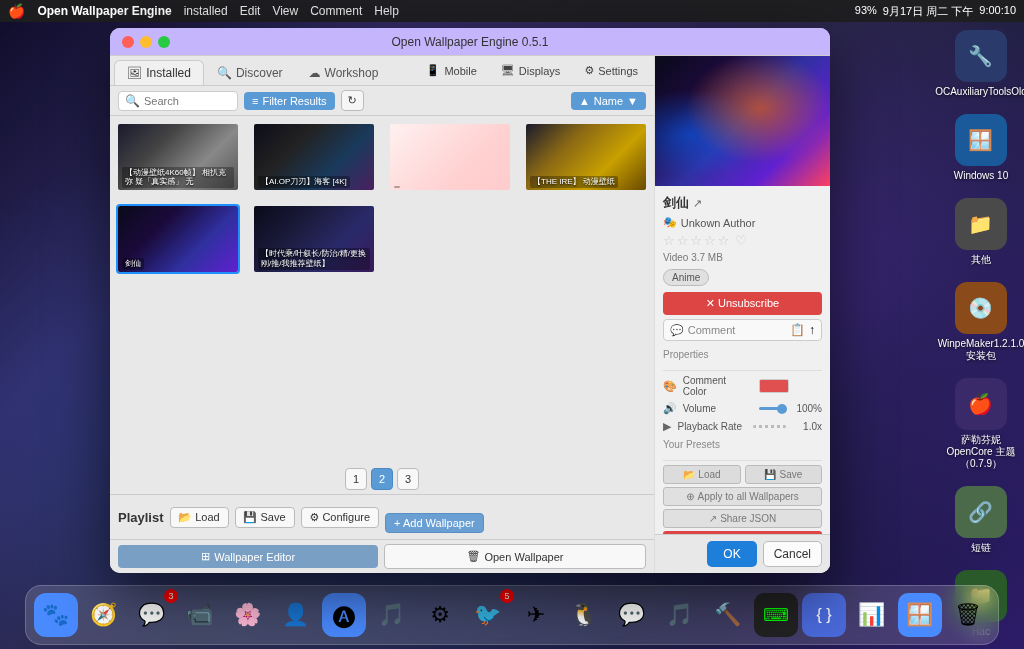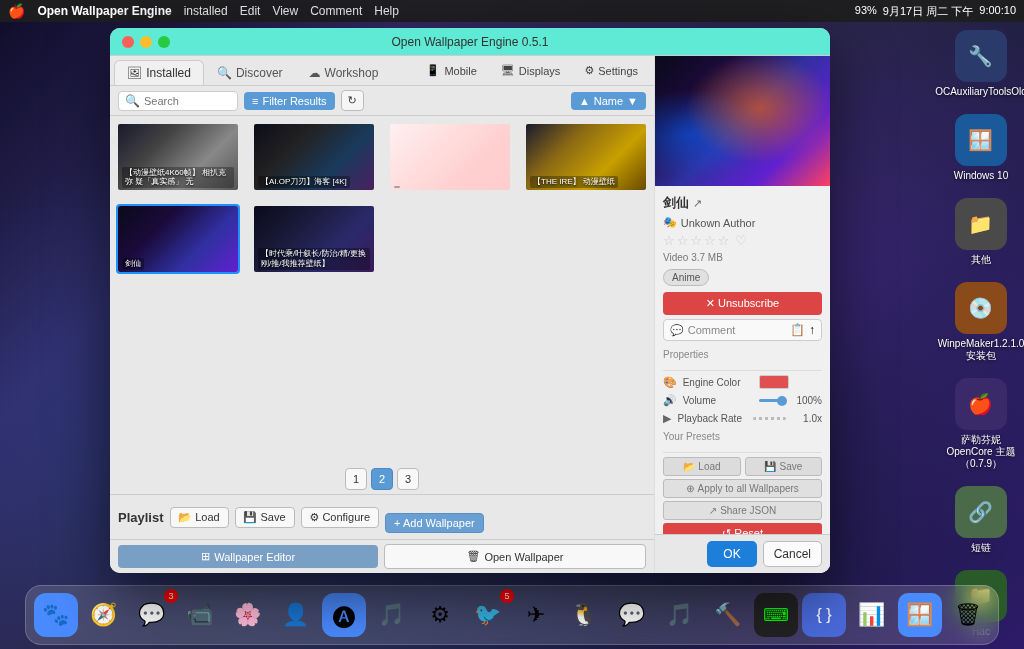--- a/index.html
+++ b/index.html
@@ -123,21 +123,21 @@
       box-shadow: 0 20px 60px rgba(0,0,0,0.6);
       overflow: hidden;
       z-index: 200;
       display: flex;
       flex-direction: column;
     }
 
     
     .window-titlebar {
       height: 28px;
-      background: #5eead4;
+      background: #c4b5fd;
       display: flex;
       align-items: center;
       padding: 0 12px;
       border-bottom: 1px solid #ccc;
       position: relative;
       flex-shrink: 0;
     }
     .window-controls {
       display: flex;
       gap: 6px;
@@ -926,21 +926,21 @@
           <span class="comment-text">Comment</span>
           <span>📋</span>
           <span>↑</span>
         </div>
 
         
         <div class="section-title">Properties</div>
 
         <div class="prop-row">
           <span class="prop-icon">🎨</span>
-          <span class="prop-label">Engine Color</span>
+          <span class="prop-label">Comment Color</span>
           <div class="color-swatch" style="background:#e05050;"></div>
         </div>
 
         <div class="prop-row">
           <span class="prop-icon">🔊</span>
           <span class="prop-label">Volume</span>
           <div class="volume-track">
             <div class="volume-fill" style="width:100%;"></div>
             <div class="volume-thumb"></div>
           </div>

